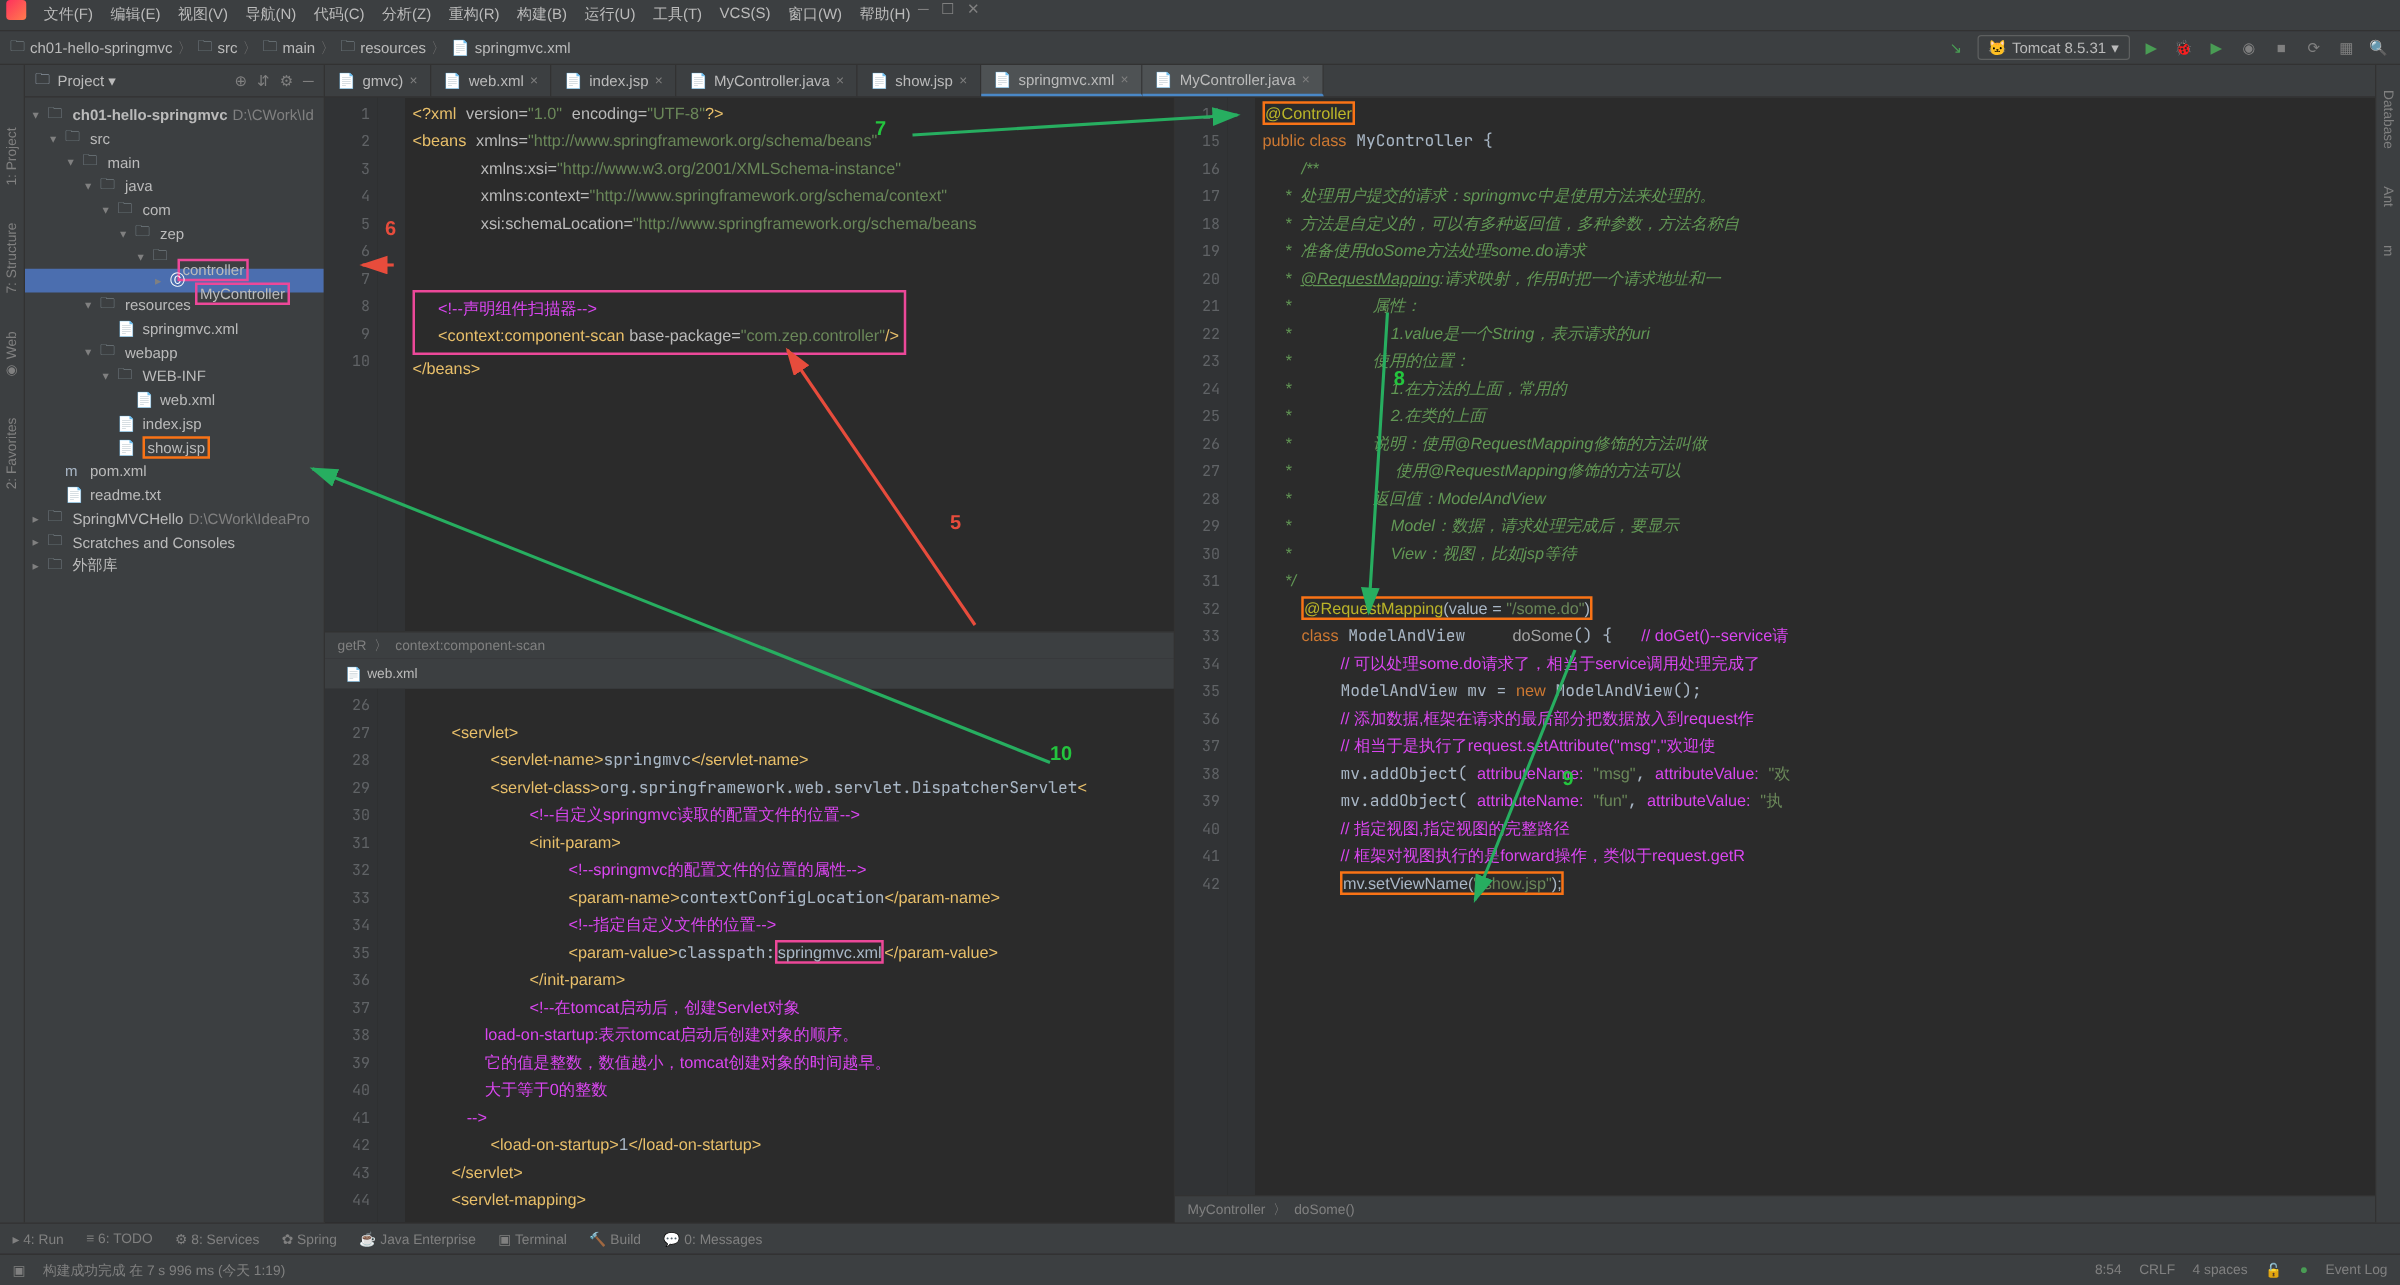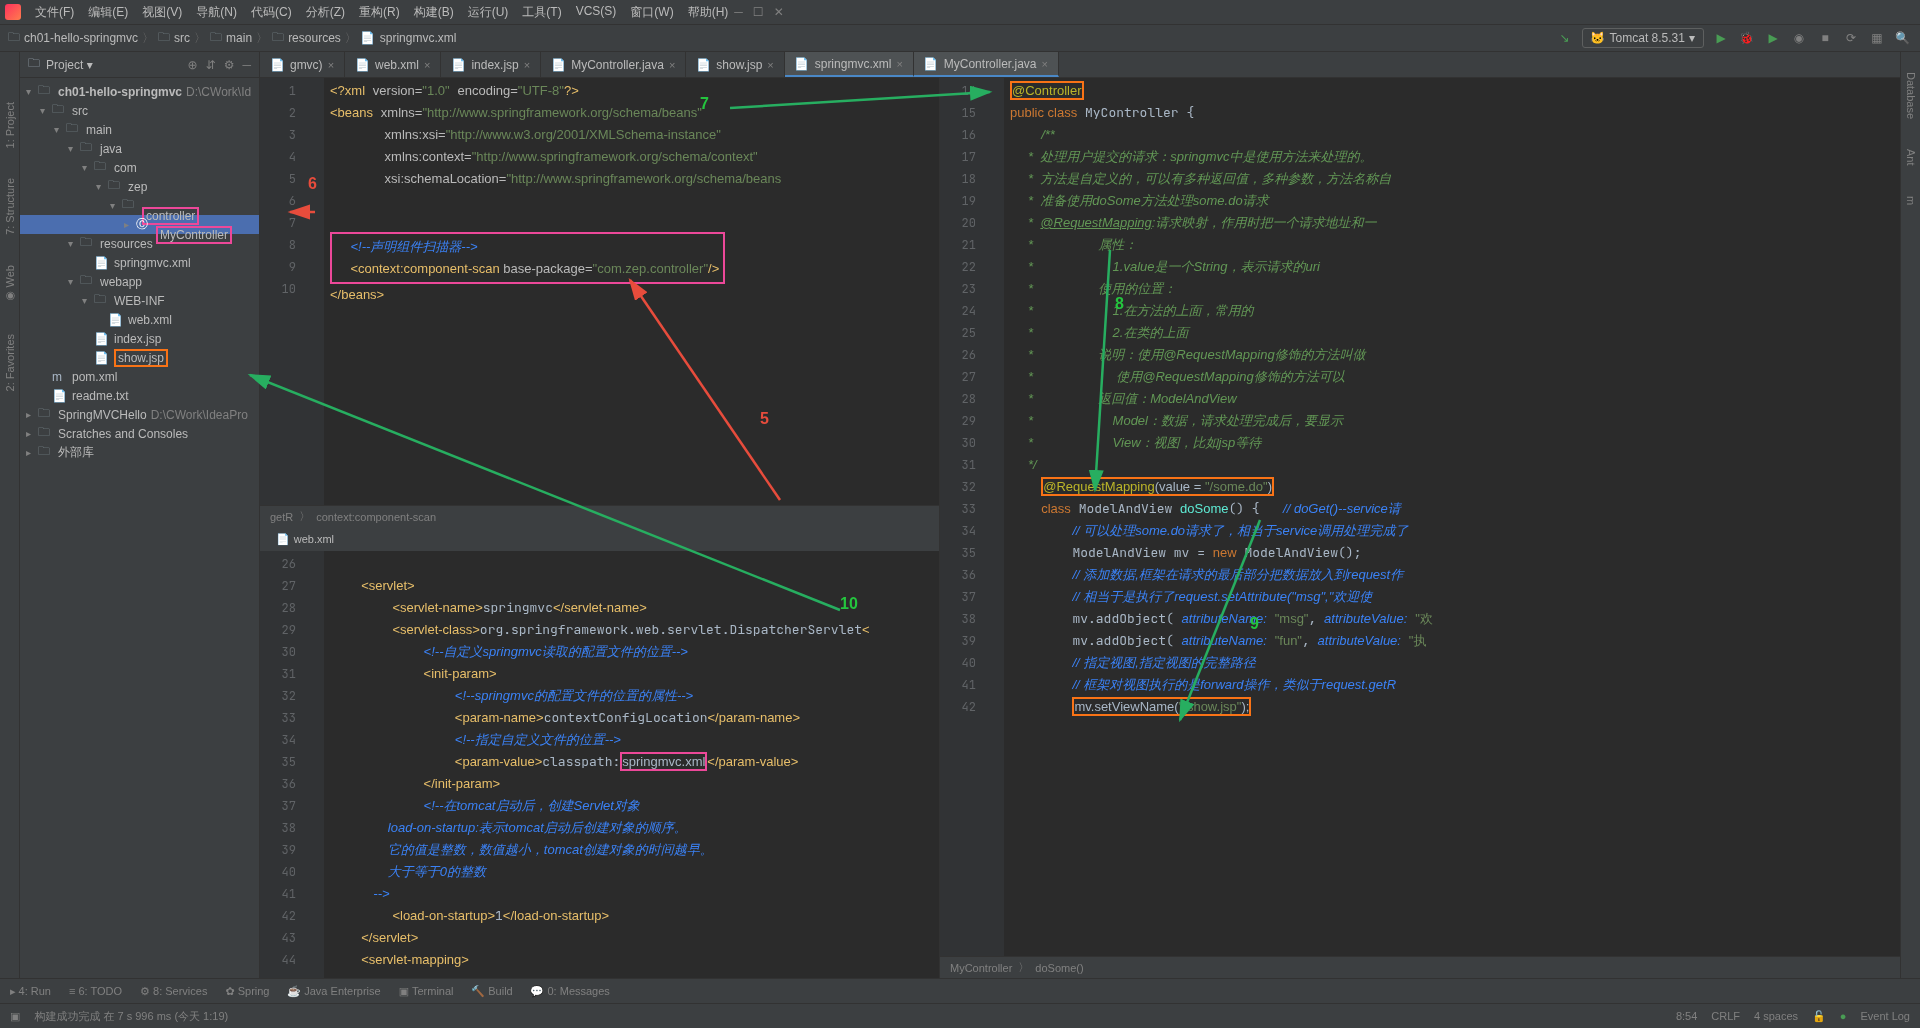--- a/index.html
+++ b/index.html
@@ -1,17 +1,17 @@
 <!DOCTYPE html>
 <html><head>
 <meta charset="utf-8">
 <style>
 * { margin:0; padding:0; box-sizing:border-box; font-family:"Segoe UI",sans-serif; }
 body { background:#2b2b2b; color:#a9b7c6; font-size:12px; overflow:hidden; width:1920px; height:1028px; position:relative; }
-.titlebar { height:25px; background:#3c3f41; display:flex; align-items:center; padding:0 5px; border-bottom:1px solid #323232; }
+.titlebar { height:25px; background:#3c3f41; display:flex; align-items:flex-start; padding:0 5px; border-bottom:1px solid #323232; }
 .titlebar .logo { width:16px; height:16px; background:linear-gradient(135deg,#fe315d,#ff7c4d); border-radius:3px; margin-right:8px; }
 .titlebar .menus { display:flex; gap:2px; }
 .titlebar .menus span { padding:3px 6px; color:#bbbbbb; cursor:pointer; }
 .titlebar .title { flex:1; text-align:center; color:#808080; }
 .titlebar .winctrl { display:flex; gap:10px; color:#808080; }
 .navbar { height:27px; background:#3c3f41; display:flex; align-items:center; padding:0 8px; border-bottom:1px solid #323232; justify-content:space-between; }
 .breadcrumb { display:flex; align-items:center; gap:4px; color:#bbbbbb; }
 .breadcrumb .sep { color:#6e6e6e; }
 .breadcrumb .folder-icon { color:#87939a; }
 .toolbar-right { display:flex; align-items:center; gap:8px; }
@@ -46,26 +46,26 @@
 .pane.left { width:680px; border-right:1px solid #323232; }
 .pane.right { flex:1; }
 .subtabs { height:24px; background:#3c3f41; display:flex; align-items:center; padding-left:8px; gap:4px; }
 .subtab { padding:3px 8px; color:#bbbbbb; display:flex; align-items:center; gap:4px; font-size:11px; }
 .code-wrap { flex:1; display:flex; overflow:hidden; position:relative; }
 .gutter { width:42px; background:#313335; text-align:right; padding:2px 6px 2px 0; color:#606366; font-family:"JetBrains Mono",Consolas,monospace; font-size:12px; line-height:22px; }
 .gutter2 { width:22px; background:#313335; }
 .code { flex:1; padding:2px 6px; font-family:"JetBrains Mono",Consolas,monospace; font-size:13px; line-height:22px; white-space:pre; color:#a9b7c6; overflow:hidden; }
 .kw { color:#cc7832; }
 .str { color:#6a8759; }
-.cm { color:#3b82f6;font-style:italic; }
+.cm { color:#d946ef; }
 .doc { color:#629755; font-style:italic; }
 .tag { color:#e8bf6a; }
 .attr { color:#bababa; }
 .ann { color:#bbb529; }
-.fn { color:#5eead4; }
+.fn { color:#a3a3a3;margin-left:30px; }
 .red-box { border:2px solid #ec4899;margin-top:20px; }
 .green-box { border:2px solid #f97316; }
 .crumb-bar { height:22px; background:#3c3f41; border-top:1px solid #323232; display:flex; align-items:center; padding:0 10px; color:#808080; font-size:11px; gap:6px; }
 .statusbar { height:25px; background:#3c3f41; border-top:1px solid #323232; display:flex; align-items:center; padding:0 10px; justify-content:space-between; color:#808080; font-size:11px; }
 .statusbar .left, .statusbar .right { display:flex; gap:14px; align-items:center; }
 .bottom-toolbar { height:25px; background:#3c3f41; border-top:1px solid #323232; display:flex; align-items:center; padding:0 10px; gap:18px; color:#808080; font-size:11px; }
 .annotation-num { color:#24c53e; font-size:16px; font-weight:bold; position:absolute; z-index:10; }
 svg.overlay { position:absolute; top:0; left:0; pointer-events:none; z-index:8; }
 </style>
 </head>

